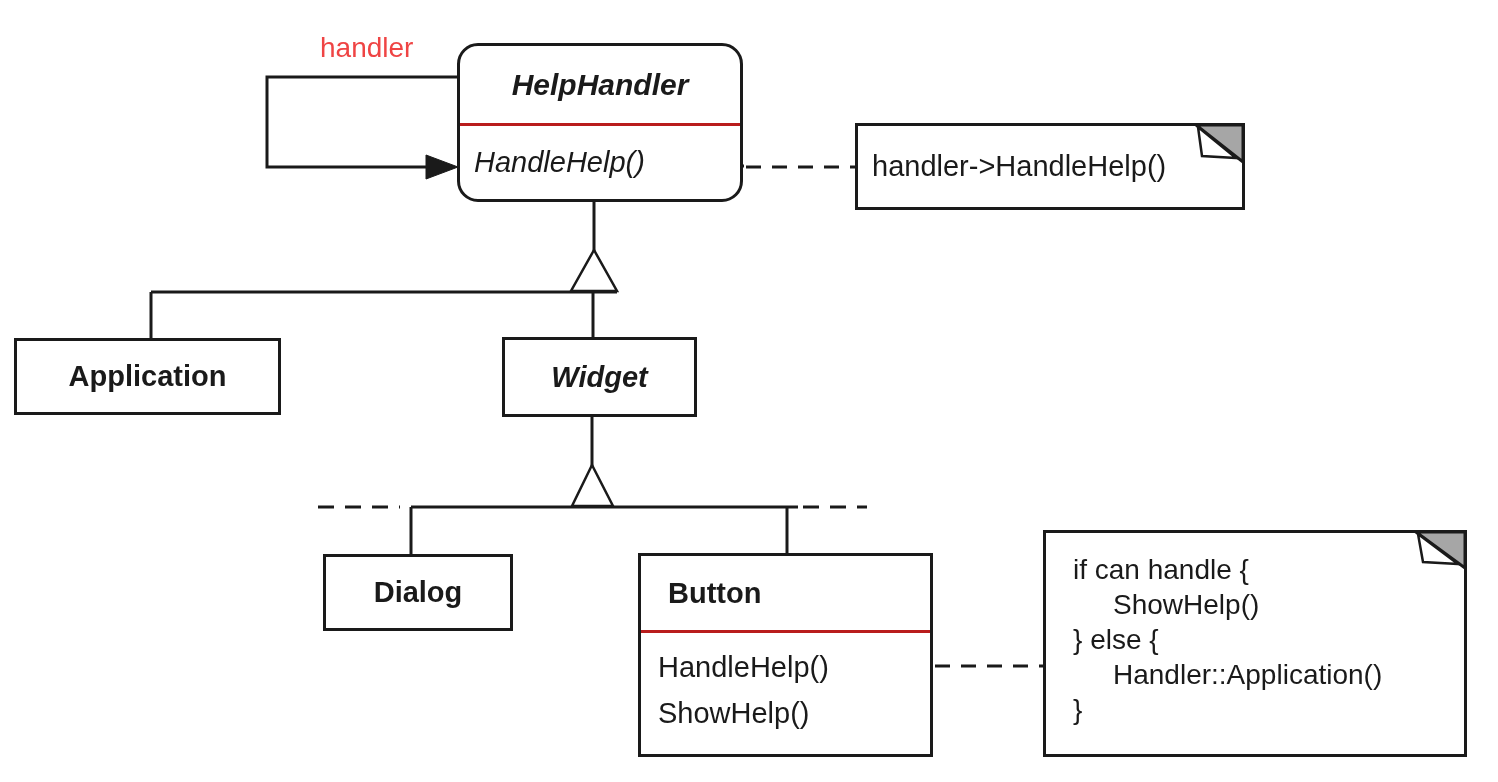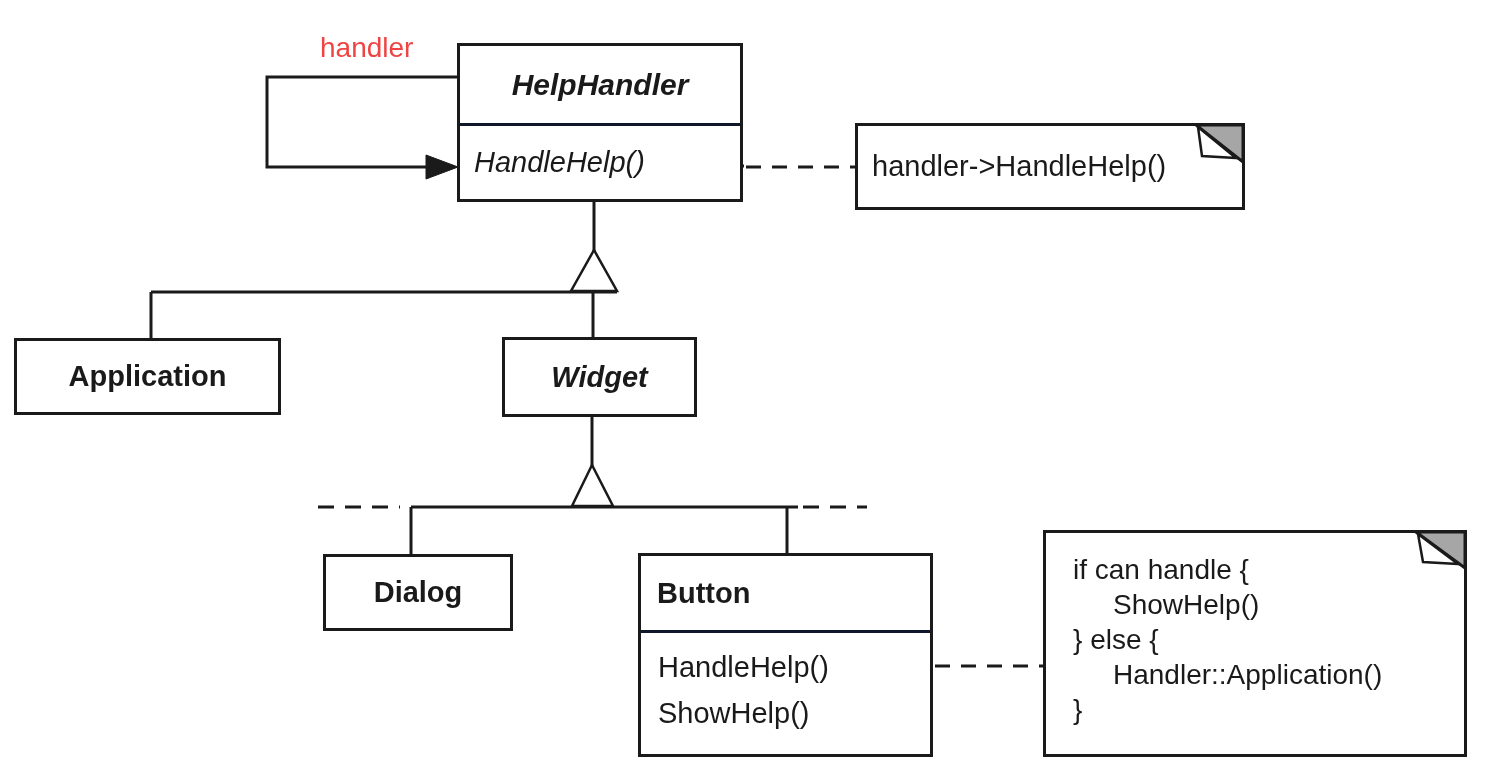--- a/index.html
+++ b/index.html
@@ -26,55 +26,55 @@
     z-index: 2;
   }
   .compartment-name {
     display: flex;
     align-items: center;
     justify-content: center;
     font-weight: bold;
     box-sizing: border-box;
   }
   .compartment-methods {
-    border-top: 3px solid #0f172a;
+    border-top: 3px solid #b91c1c;
     box-sizing: border-box;
   }
   .abstract { font-style: italic; }
   .free-label {
     position: absolute;
     z-index: 2;
     font-size: 28px;
     color: #ef4444;
     white-space: nowrap;
   }
 
   
-  .cls-helphandler { left: 457px; top: 43px; width: 286px; height: 159px; }
+  .cls-helphandler { left: 457px; top: 43px; width: 286px; height: 159px; border-radius: 21px; }
   .cls-helphandler .compartment-name { height: 77px; font-size: 30px; }
   .cls-helphandler .compartment-methods {
     height: 76px;
     display: flex; align-items: center;
     padding-left: 14px;
     font-size: 29px;
   }
 
   
   .cls-application { left: 14px;  top: 338px; width: 267px; height: 77px; }
   .cls-widget      { left: 502px; top: 337px; width: 195px; height: 80px; }
   .cls-dialog      { left: 323px; top: 554px; width: 190px; height: 77px; }
   .cls-application .compartment-name,
   .cls-widget .compartment-name,
   .cls-dialog .compartment-name { height: 100%; font-size: 29px; }
 
   
   .cls-button { left: 638px; top: 553px; width: 295px; height: 204px; }
   .cls-button .compartment-name {
     height: 74px; font-size: 29px;
-    justify-content: flex-start; padding-left: 16px;
+    justify-content: flex-start; padding-left: 27px;
   }
   .cls-button .compartment-methods {
     height: 124px;
     padding: 11px 0 0 17px;
     font-size: 29px;
   }
   .cls-button .method-line { height: 46px; display: flex; align-items: center; }
 
   
   .note { position: absolute; background:#ffffff; border: 3px solid #1a1a1a; box-sizing: border-box; z-index: 2; }

